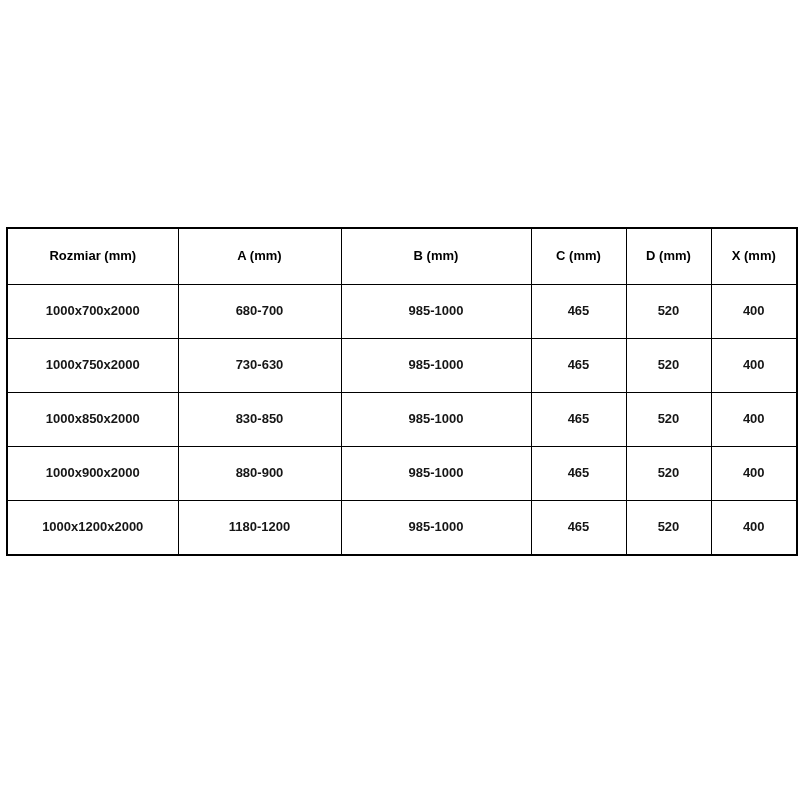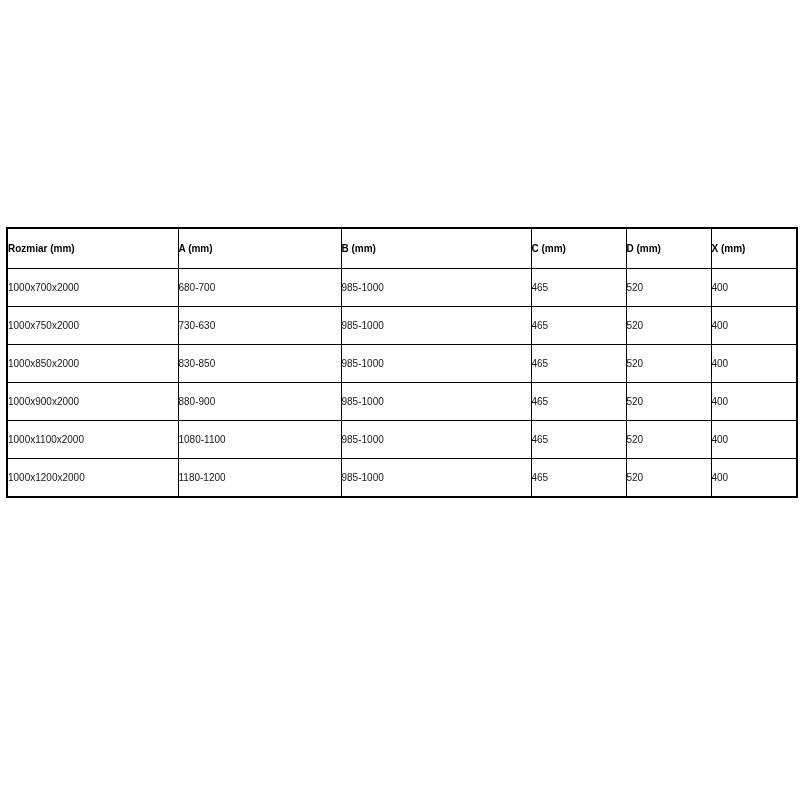--- a/index.html
+++ b/index.html
@@ -27,37 +27,37 @@
   }
   col.c1 { width: 171px; }
   col.c2 { width: 163px; }
   col.c3 { width: 190px; }
   col.c4 { width: 95px; }
   col.c5 { width: 85px; }
   col.c6 { width: 86px; }
   table.size-table th,
   table.size-table td {
     border: 1px solid #000000;
-    text-align: left;
+    text-align: center;
     vertical-align: middle;
-    padding: 0;
+    padding: 8px;
     color: #161616;
-    font-size: 10px;
+    font-size: 13px;
     line-height: 1.1;
     white-space: nowrap;
     overflow: hidden;
   }
   table.size-table th {
     height: 39px;
     font-weight: 700;
     color: #000000;
   }
   table.size-table td {
     height: 37px;
-    font-weight: 400;
+    font-weight: 700;
   }
 </style>
 </head>
 <body>
 
 <div class="table-wrap">
   <table class="size-table">
     <colgroup>
       <col class="c1">
         <col class="c2">
@@ -103,28 +103,20 @@
         </tr>
         <tr>
           <td>1000x900x2000</td>
           <td>880-900</td>
           <td>985-1000</td>
           <td>465</td>
           <td>520</td>
           <td>400</td>
         </tr>
         <tr>
-          <td>1000x1100x2000</td>
-          <td>1080-1100</td>
-          <td>985-1000</td>
-          <td>465</td>
-          <td>520</td>
-          <td>400</td>
-        </tr>
-        <tr>
           <td>1000x1200x2000</td>
           <td>1180-1200</td>
           <td>985-1000</td>
           <td>465</td>
           <td>520</td>
           <td>400</td>
         </tr>
       </tbody>
   </table>
 </div>

